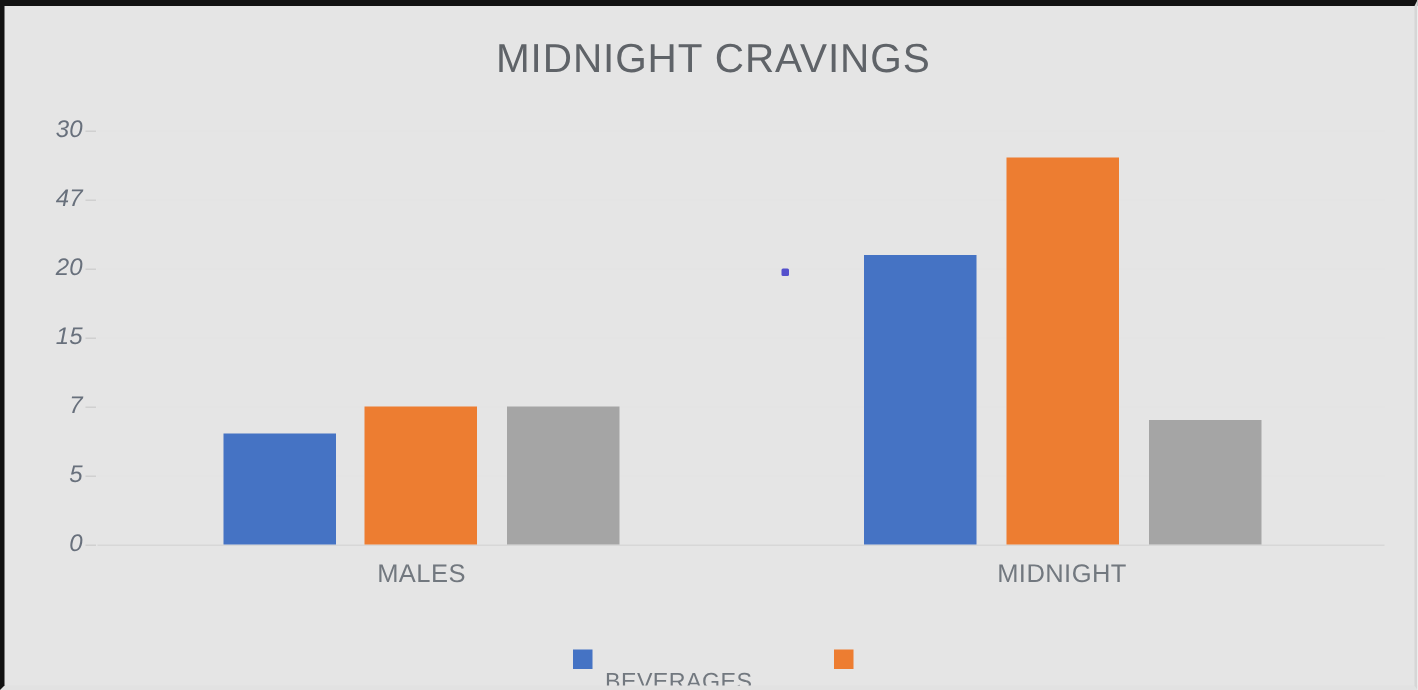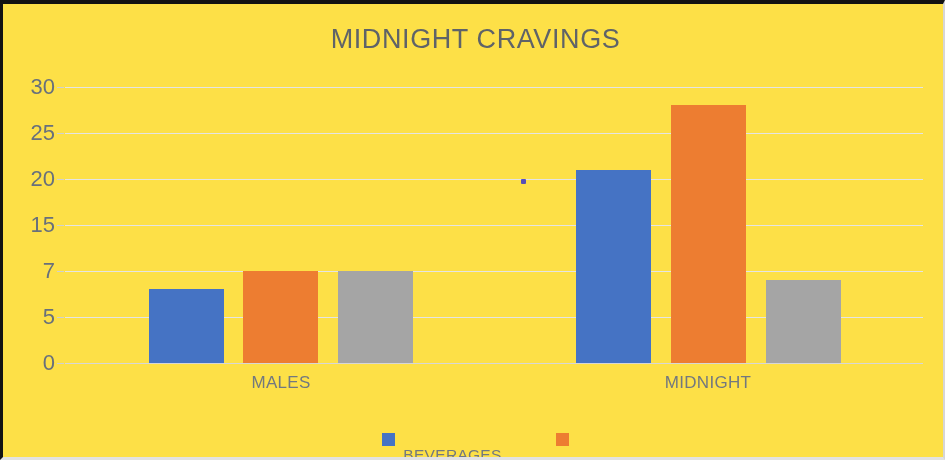--- a/index.html
+++ b/index.html
@@ -9,21 +9,21 @@
   }
   body {
     font-family: "Liberation Sans", sans-serif;
   }
 
   #chart-frame {
     position: relative;
     width: 945px;
     height: 460px;
     box-sizing: border-box;
-    background: #fde047;
+    background: #e5e5e5;
     border-top: 4px solid #121212;
     border-left: 3px solid #121212;
     border-right: 2px solid #d6d6d6;
     border-bottom: 3px solid #e2e2e2;
     overflow: hidden;
   }
 
   
   #chart-title {
     position: absolute;
@@ -56,24 +56,25 @@
   }
   .gridline.baseline {
     background: #d7d7d7;
   }
 
   .ytick-label {
     position: absolute;
     right: 0;
     width: 44px;
     text-align: right;
-    font-size: 22px;
+    font-size: 16px;
     color: #68707c;
     transform: translateY(-50%);
     white-space: nowrap;
+    font-style: italic;
   }
   #y-axis {
     position: absolute;
     left: 0px;
     top: 83px;
     width: 52px;
     height: 276px;
   }
 
   .tick-dash {
@@ -148,21 +149,21 @@
 </style>
 </head>
 <body>
 
 <div id="chart-frame">
 
   <div id="chart-title">MIDNIGHT CRAVINGS</div>
 
   <div id="y-axis">
     <div class="ytick-label" style="top:0%">30</div>
-    <div class="ytick-label" style="top:16.667%">25</div>
+    <div class="ytick-label" style="top:16.667%">47</div>
     <div class="ytick-label" style="top:33.333%">20</div>
     <div class="ytick-label" style="top:50%">15</div>
     <div class="ytick-label" style="top:66.667%">7</div>
     <div class="ytick-label" style="top:83.333%">5</div>
     <div class="ytick-label" style="top:100%">0</div>
   </div>
 
   <div class="tick-dash" style="top:83px"></div>
   <div class="tick-dash" style="top:129px"></div>
   <div class="tick-dash" style="top:175px"></div>

